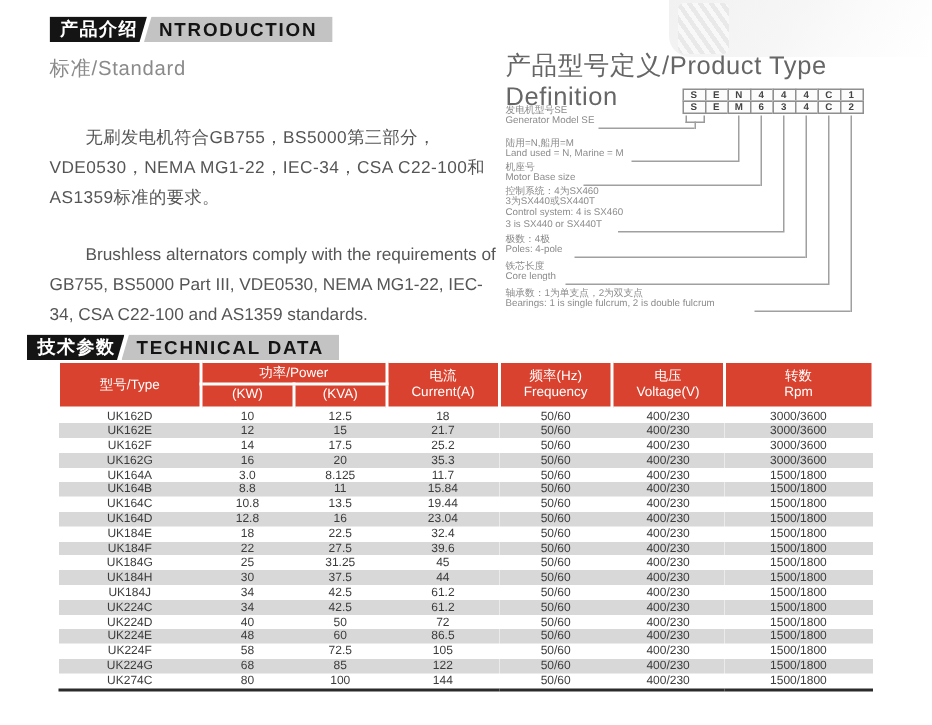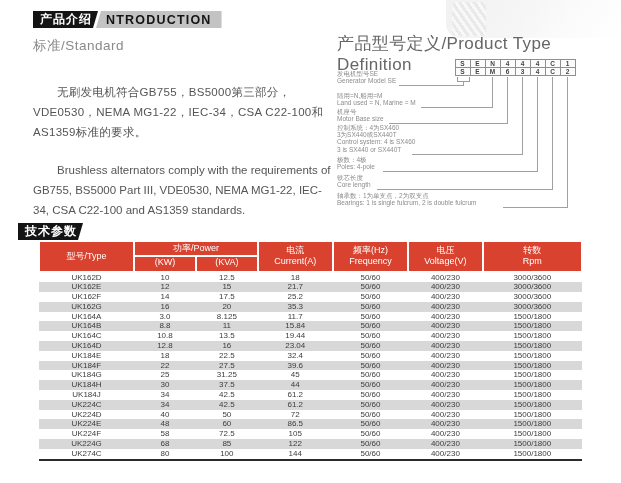--- a/index.html
+++ b/index.html
@@ -155,20 +155,21 @@
     <div class="diag-label" style="top: 192px;">
       <div>轴承数：1为单支点，2为双支点</div>
       <div>Bearings: 1 is single fulcrum, 2 is double fulcrum</div>
     </div>
     <div class="hline" style="left: 503px; top: 207px; width: 64px;"></div>
     <div class="vline" style="left: 567px; top: 77px; height: 131px;"></div>
   </div>
 
 <div class="sec-hdr" style="left:18px; top:223px;">
   <div class="black">技术参数</div>
+  <div class="gray">TECHNICAL DATA</div>
 </div>
 
 <table id="tech-table">
   <colgroup>
     <col style="width:17.5%">
       <col style="width:11.4%">
       <col style="width:11.4%">
     <col style="width:13.8%">
       <col style="width:13.9%">
       <col style="width:13.7%">

